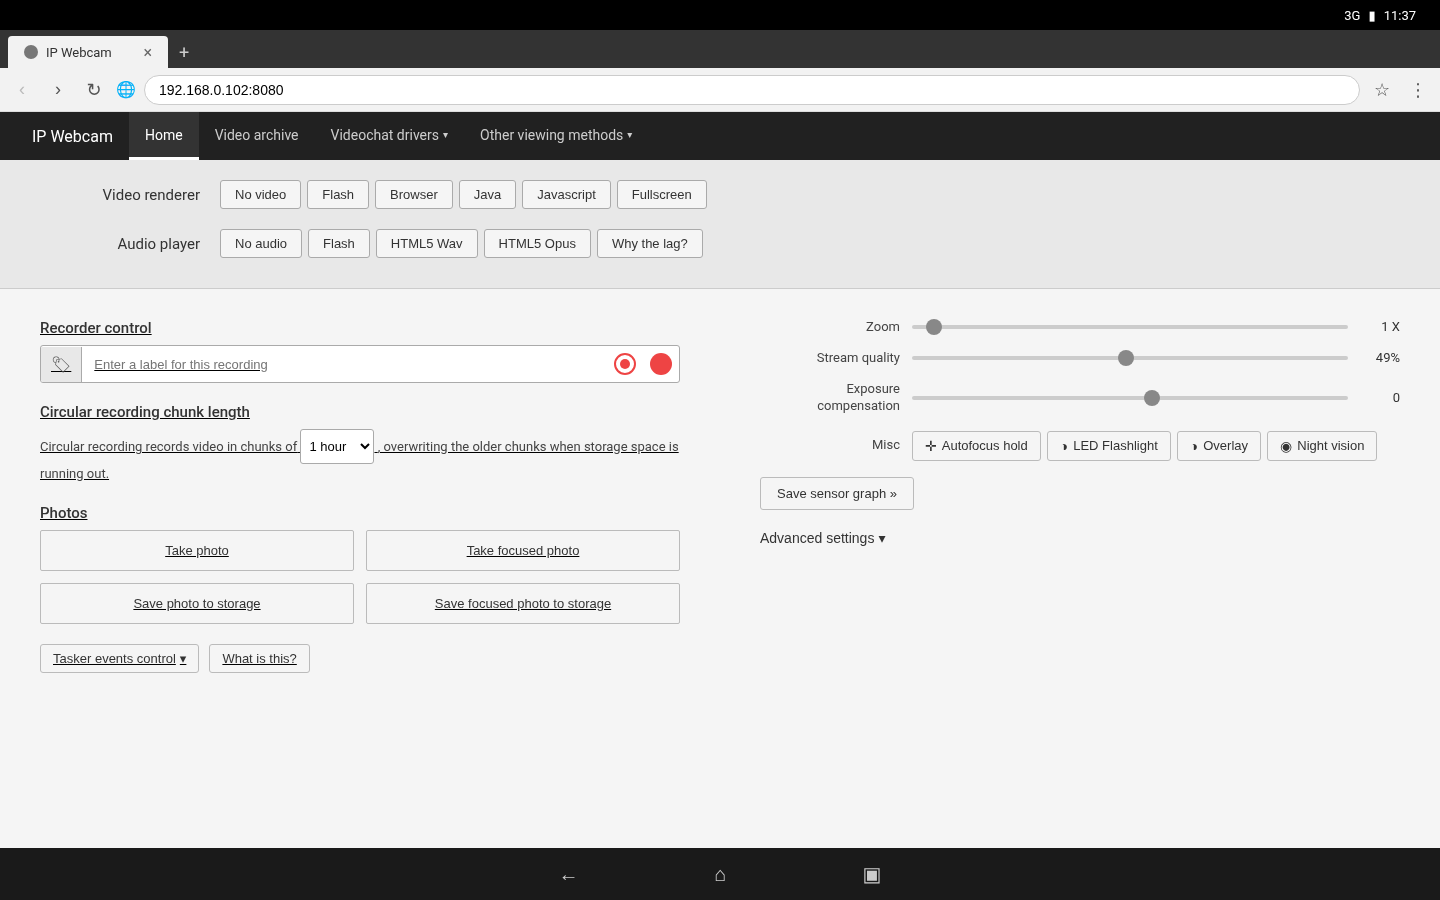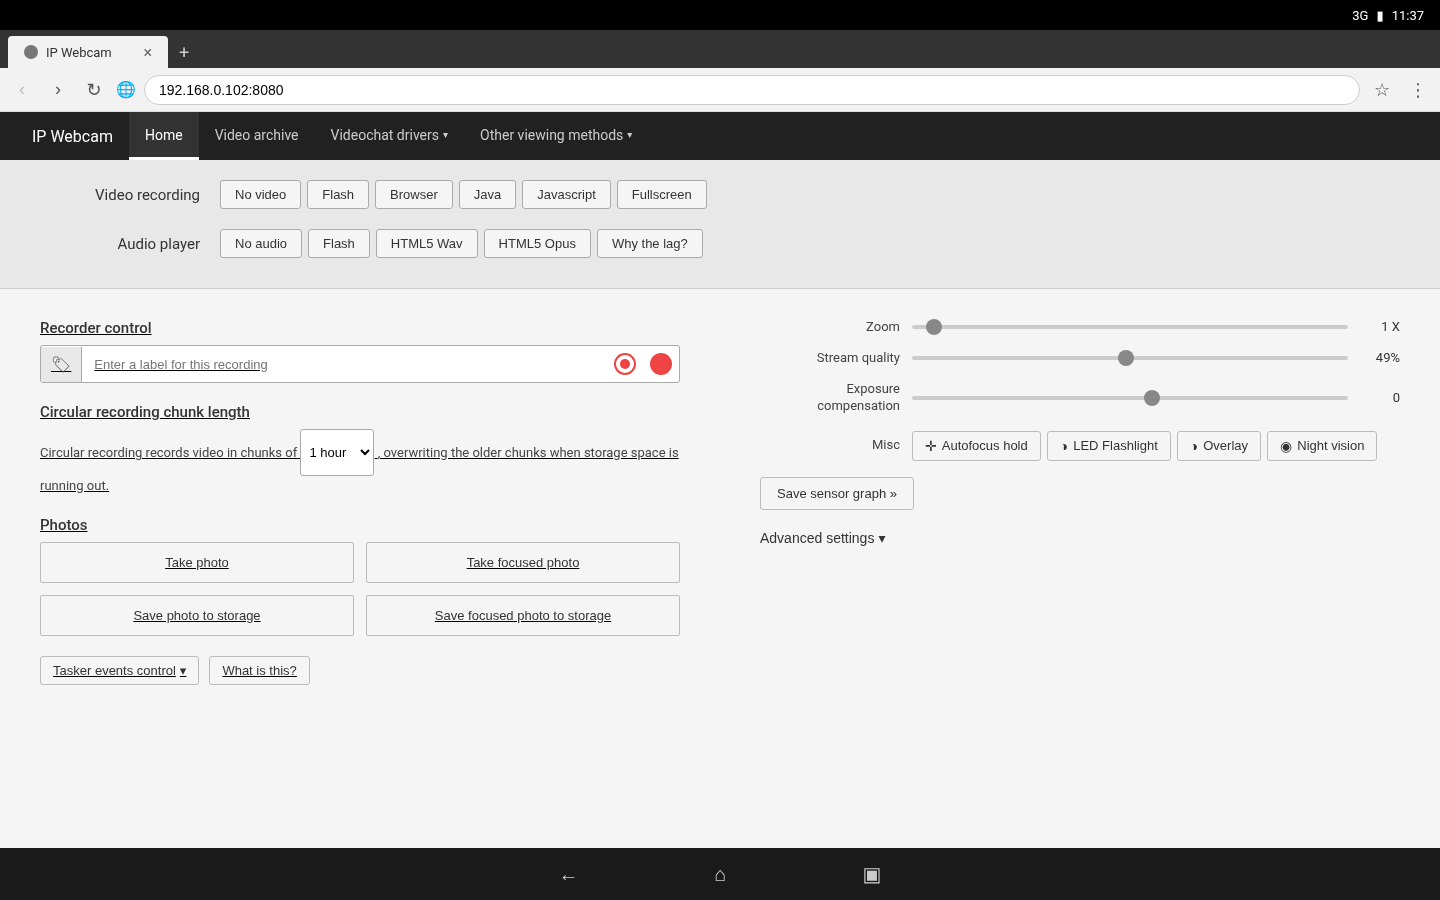--- a/index.html
+++ b/index.html
@@ -5,21 +5,21 @@
     * { box-sizing: border-box; margin: 0; padding: 0; }
     body { font-family: 'Roboto', Arial, sans-serif; background: #000; width: 1440px; height: 900px; overflow: hidden; font-size: 14px; }
 
     
     .status-bar {
       background: #000;
       height: 30px;
       display: flex;
       align-items: center;
       justify-content: flex-end;
-      padding: 0 16px;
+      padding: 0 24px;
       color: #fff;
       font-size: 13px;
       gap: 8px;
     }
     .tab {
       background: #f2f2f2;
       border-radius: 4px 4px 0 0;
       padding: 0 16px;
       height: 32px;
       display: flex;
@@ -196,21 +196,21 @@
     .record-circle-filled {
       width: 22px; height: 22px;
       border-radius: 50%;
       background: #e44;
     }
 
     
     .chunk-text { font-size: 13px; color: #444; line-height: 1.5; }
     select.hour-select {
       font-size: 13px;
-      padding: 14px 4px;
+      padding: 8px 4px;
       border: 1px solid #aaa;
       border-radius: 3px;
       background: #fff;
       cursor: pointer;
     }
 
     
     .photos-grid {
       display: grid;
       grid-template-columns: 1fr 1fr;
@@ -410,21 +410,21 @@
     <div class="nav-item">
       <span>Other viewing methods</span>
       <span class="dropdown-arrow">▾</span>
     </div>
   </div>
 
   <div class="content-area">
 
     <div class="renderer-section">
       <div class="renderer-row">
-        <div class="renderer-label">Video recording</div>
+        <div class="renderer-label">Video renderer</div>
         <div class="btn-group">
           <button class="btn-outline">No video</button>
           <button class="btn-outline">Flash</button>
           <button class="btn-outline">Browser</button>
           <button class="btn-outline">Java</button>
           <button class="btn-outline">Javascript</button>
           <button class="btn-outline">Fullscreen</button>
         </div>
       </div>
       <div class="renderer-row">

